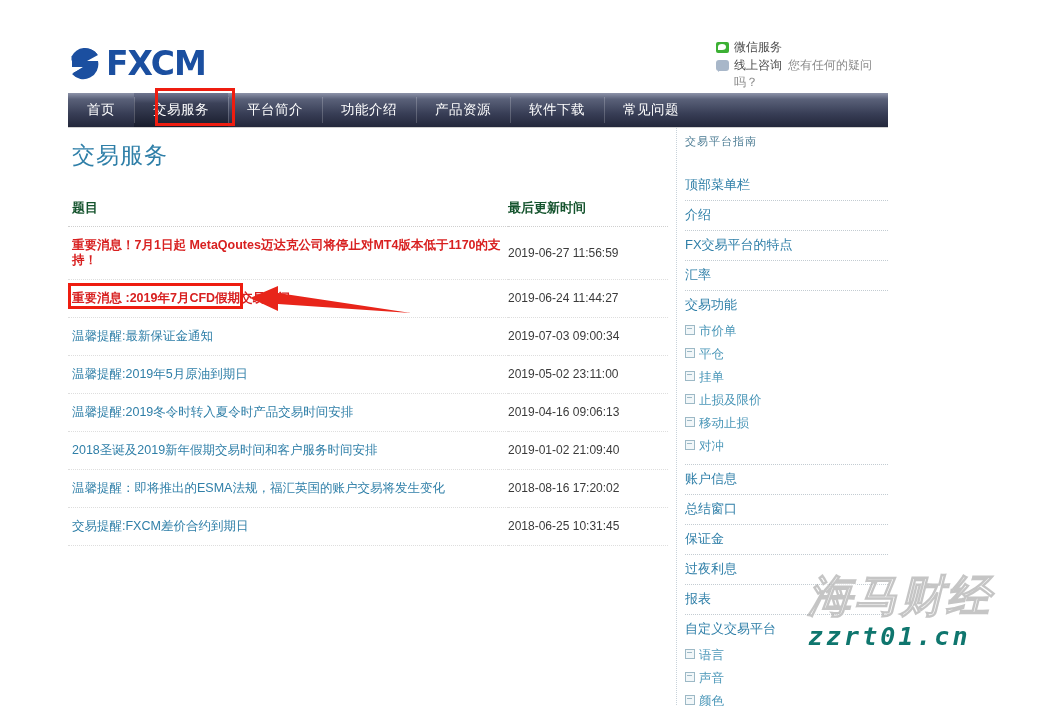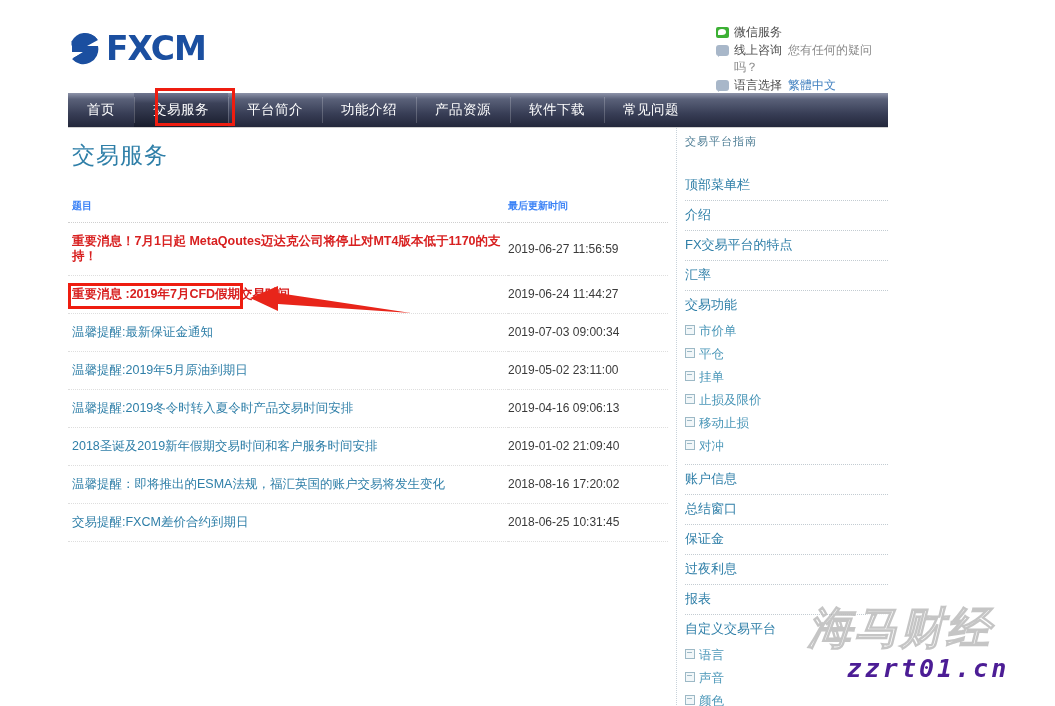--- a/index.html
+++ b/index.html
@@ -17,21 +17,21 @@
 
   #page {
     position: relative;
     width: 1055px;
     height: 706px;
   }
 
   
   .header {
     position: absolute;
-    left: 0; top: 0;
+    left: 0; top: 15px;
     width: 1042px;
     height: 92px;
   }
 
   .logo {
     position: absolute;
     left: 68px;
     top: 27px;
     display: flex;
     align-items: center;
@@ -178,22 +178,22 @@
   }
 
   table.news {
     width: 600px;
     border-collapse: collapse;
     font-size: 12.5px;
   }
   table.news th {
     text-align: left;
     font-weight: bold;
-    font-size: 10px;
-    color: #3b82f6;
+    font-size: 13px;
+    color: #14532d;
     padding: 0 0 9px 4px;
     border-bottom: 1px dotted #cfcfcf;
   }
   table.news th.date-col {
     width: 160px;
     padding-left: 0;
   }
   table.news td {
     padding: 11px 0 11px 4px;
     border-bottom: 1px dotted #dedede;
@@ -290,46 +290,45 @@
   .sb-group-end {
     border-bottom: 1px dotted #c3ccd2;
     height: 1px;
     margin-top: 5px;
   }
 
   
   .watermark {
     position: absolute;
     left: 808px;
-    top: 604px;
+    top: 572px;
     width: 240px;
     pointer-events: none;
     user-select: none;
   }
   .wm-cn {
     font-family: "DejaVu Sans", sans-serif;
     font-size: 44px;
     font-weight: bold;
     font-style: italic;
     color: rgba(255,255,255,0.0);
     letter-spacing: 2px;
     line-height: 48px;
     -webkit-text-stroke: 1px rgba(150,150,150,0.55);
     text-shadow: 1px 2px 2px rgba(255,255,255,0.95);
   }
   .wm-en {
     font-family: "DejaVu Sans Mono", monospace;
     font-size: 25px;
     font-weight: bold;
     font-style: italic;
-    color: #4c1d95;
+    color: #0f766e;
     letter-spacing: 3px;
     margin-top: 2px;
     text-shadow: 1px 1px 0 rgba(255,255,255,0.9);
-    text-align: center;
   }
 </style>
 </head>
 <body>
 
 <div id="page">
 
   <div class="header">
 
     <div class="logo">

